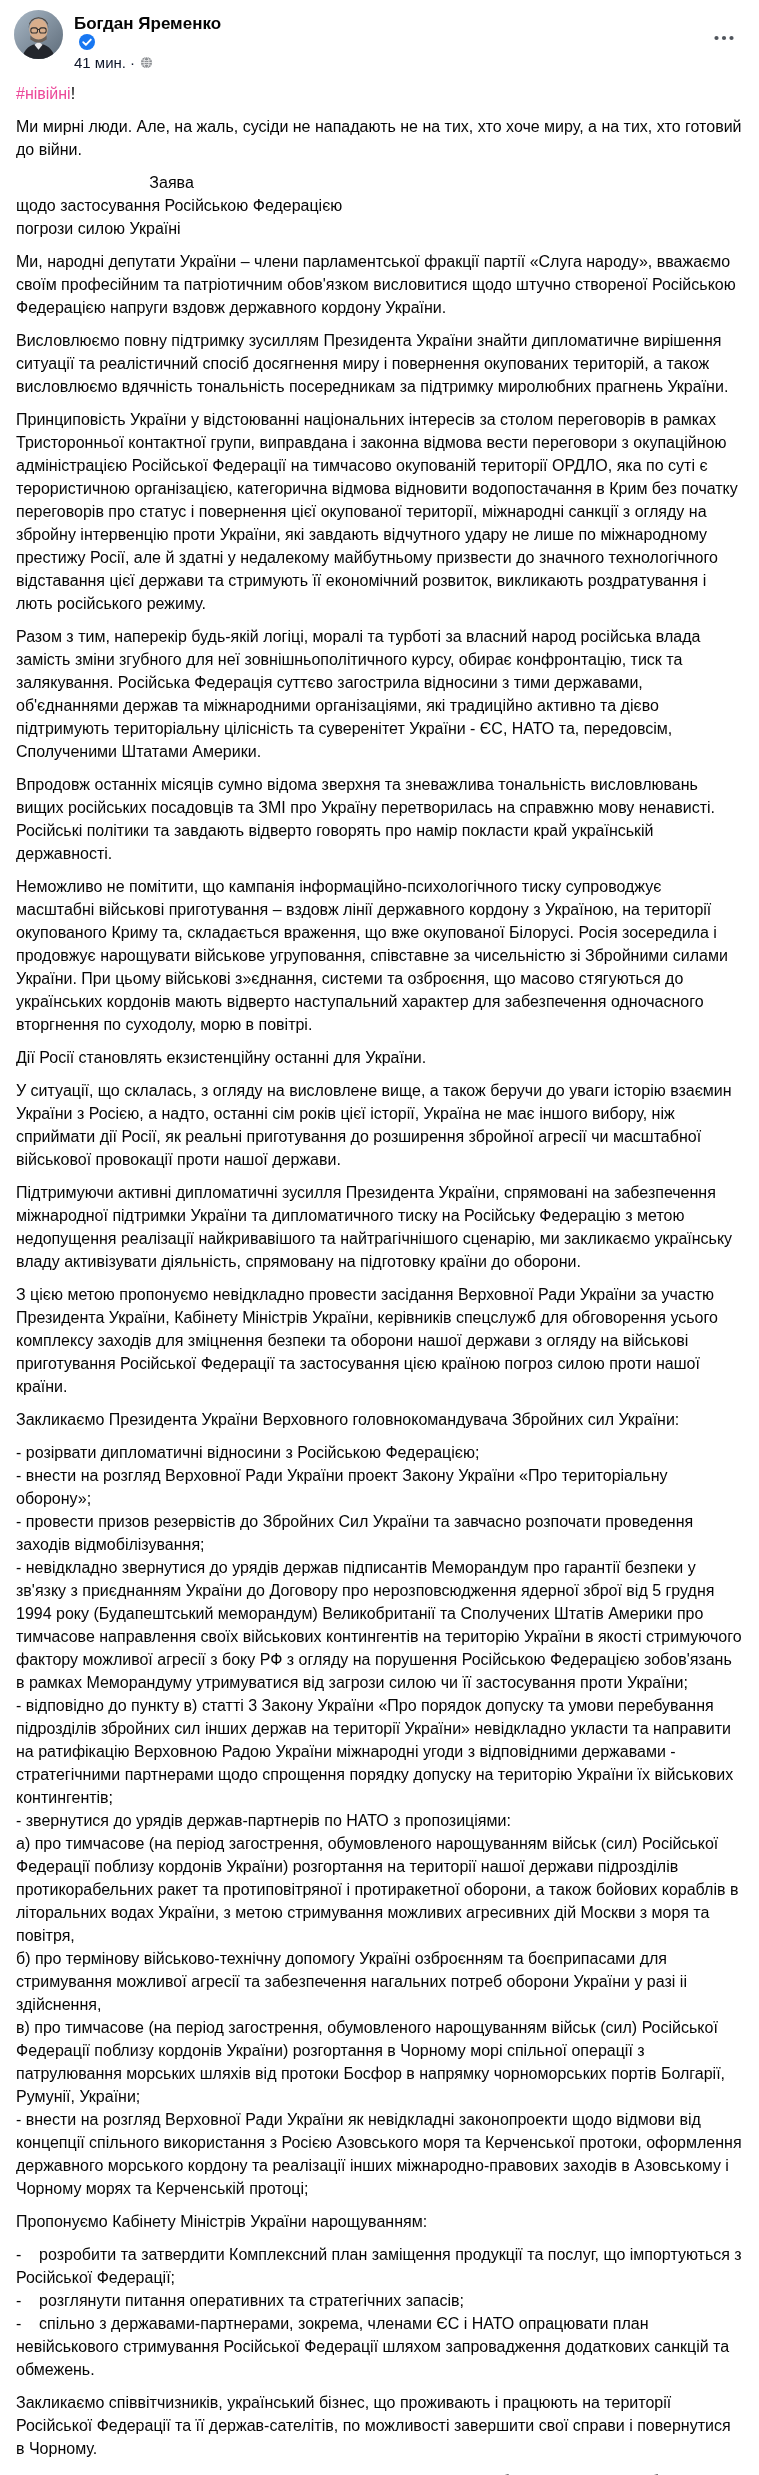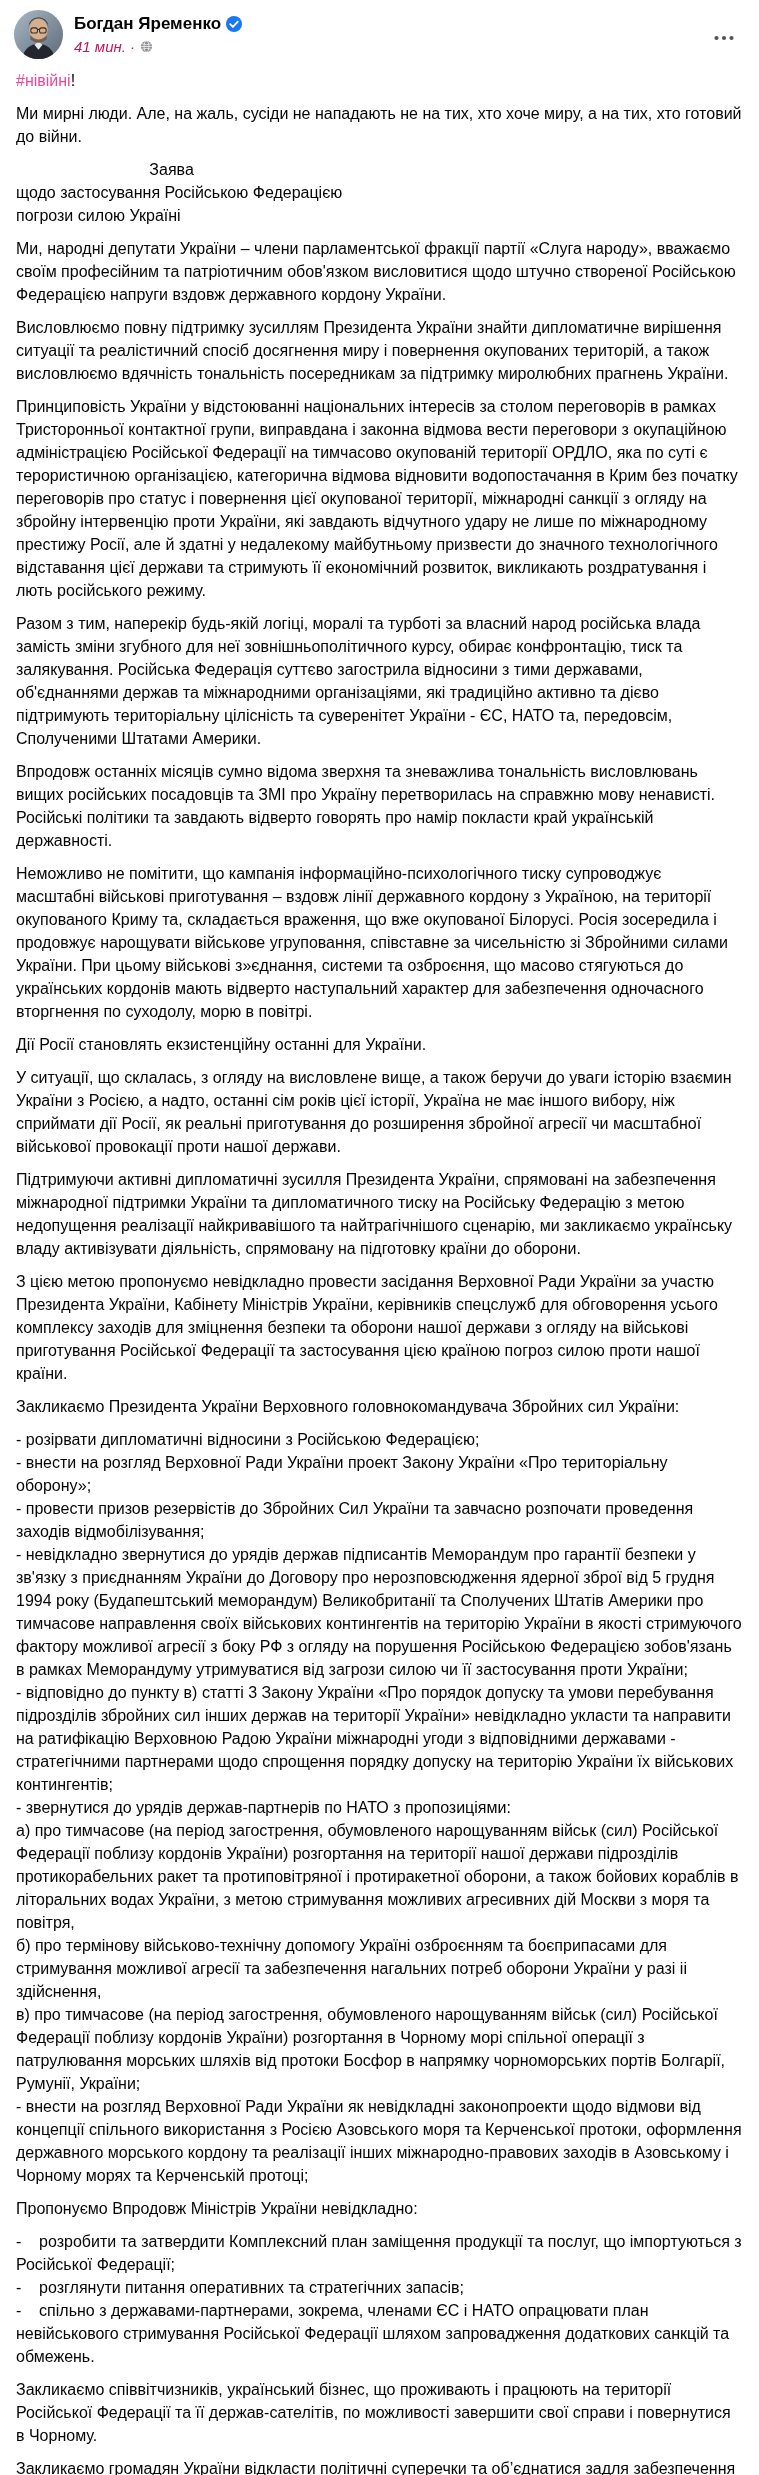--- a/index.html
+++ b/index.html
@@ -17,27 +17,27 @@
     padding:10px 16px 2px 14px;
     position:relative;
   }
   .avatar{
     width:49px;height:49px;border-radius:50%;
     overflow:hidden;flex:0 0 49px;cursor:pointer;
     box-shadow:0 0 0 1px rgba(0,0,0,.08) inset;
   }
   .avatar svg{display:block;}
   .hmeta{margin-left:11px;flex:1;padding-top:3px;}
-  .name-row{display:flex;align-items:center;line-height:21px;}
+  .name-row{display:flex;align-items:flex-start;line-height:21px;flex-direction:column;}
   .author{font-size:17px;font-weight:700;color:#050505;cursor:pointer;}
   .badge{margin-left:5px;display:inline-flex;}
   .sub-row{
     margin-top:3px;
-    font-size:15px;color:#be185d;
-    display:flex;align-items:center;gap:4px;line-height:19px;font-style:italic;
+    font-size:15px;color:#0f172a;
+    display:flex;align-items:center;gap:4px;line-height:19px;
   }
   .sub-row .ts{cursor:pointer;}
   .globe{display:inline-flex;margin-left:1px;}
   .menu{
     position:absolute;right:18px;top:22px;
     color:#65676b;cursor:pointer;padding:6px;border-radius:50%;
   }
   .content{
     padding:8px 16px 18px 16px;
     font-size:16px;
@@ -133,21 +133,21 @@
         <div class="para">- розірвати дипломатичні відносини з Російською Федерацією;
 - внести на розгляд Верховної Ради України проект Закону України «Про територіальну оборону»;
 - провести призов резервістів до Збройних Сил України та завчасно розпочати проведення заходів відмобілізування;
 - невідкладно звернутися до урядів держав підписантів Меморандум про гарантії безпеки у зв'язку з приєднанням України до Договору про нерозповсюдження ядерної зброї від 5 грудня 1994 року (Будапештський меморандум) Великобританії та Сполучених Штатів Америки про тимчасове направлення своїх військових контингентів на територію України в якості стримуючого фактору можливої агресії з боку РФ з огляду на порушення Російською Федерацією зобов'язань в рамках Меморандуму утримуватися від загрози силою чи її застосування проти України;
 - відповідно до пункту в) статті 3 Закону України «Про порядок допуску та умови перебування підрозділів збройних сил інших держав на території України» невідкладно укласти та направити на ратифікацію Верховною Радою України міжнародні угоди з відповідними державами - стратегічними партнерами щодо спрощення порядку допуску на територію України їх військових контингентів;
 - звернутися до урядів держав-партнерів по НАТО з пропозиціями:
 а) про тимчасове (на період загострення, обумовленого нарощуванням військ (сил) Російської Федерації поблизу кордонів України) розгортання на території нашої держави підрозділів протикорабельних ракет та протиповітряної і протиракетної оборони, а також бойових кораблів в літоральних водах України, з метою стримування можливих агресивних дій Москви з моря та повітря,
 б) про термінову військово-технічну допомогу Україні озброєнням та боєприпасами для стримування можливої агресії та забезпечення нагальних потреб оборони України у разі іі здійснення,
 в) про тимчасове (на період загострення, обумовленого нарощуванням військ (сил) Російської Федерації поблизу кордонів України) розгортання в Чорному морі спільної операції з патрулювання морських шляхів від протоки Босфор в напрямку чорноморських портів Болгарії, Румунії, України;
 - внести на розгляд Верховної Ради України як невідкладні законопроекти щодо відмови від концепції спільного використання з Росією Азовського моря та Керченської протоки, оформлення державного морського кордону та реалізації інших міжнародно-правових заходів в Азовському і Чорному морях та Керченській протоці;</div>
-        <div class="para">Пропонуємо Впродовж Міністрів України невідкладно:</div>
+        <div class="para">Пропонуємо Кабінету Міністрів України нарощуванням:</div>
         <div class="para">-    розробити та затвердити Комплексний план заміщення продукції та послуг, що імпортуються з Російської Федерації;
 -    розглянути питання оперативних та стратегічних запасів;
 -    спільно з державами-партнерами, зокрема, членами ЄС і НАТО опрацювати план невійськового стримування Російської Федерації шляхом запровадження додаткових санкцій та обмежень.</div>
         <div class="para">Закликаємо співвітчизників, український бізнес, що проживають і працюють на території Російської Федерації та її держав-сателітів, по можливості завершити свої справи і повернутися в Чорному.</div>
         <div class="para">Закликаємо громадян України відкласти політичні суперечки та об’єднатися задля забезпечення гарантованої оборони і безпеки Незалежної України!</div>
       </div>
   </div>
 
 </div>
 

